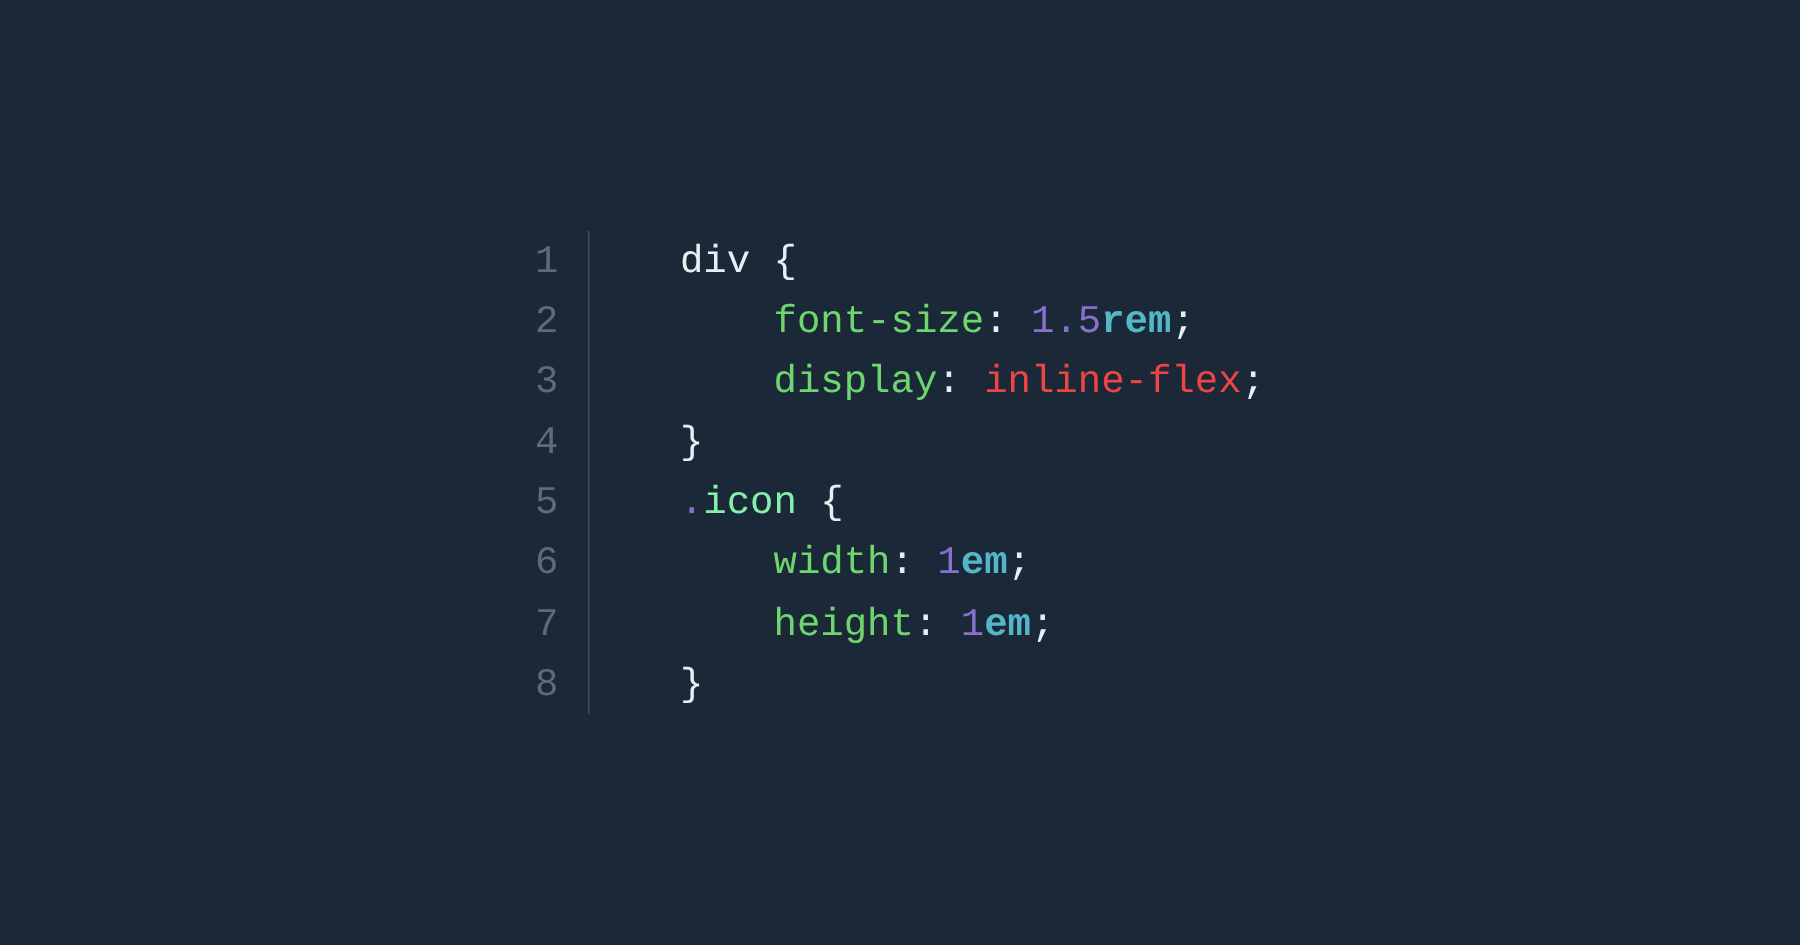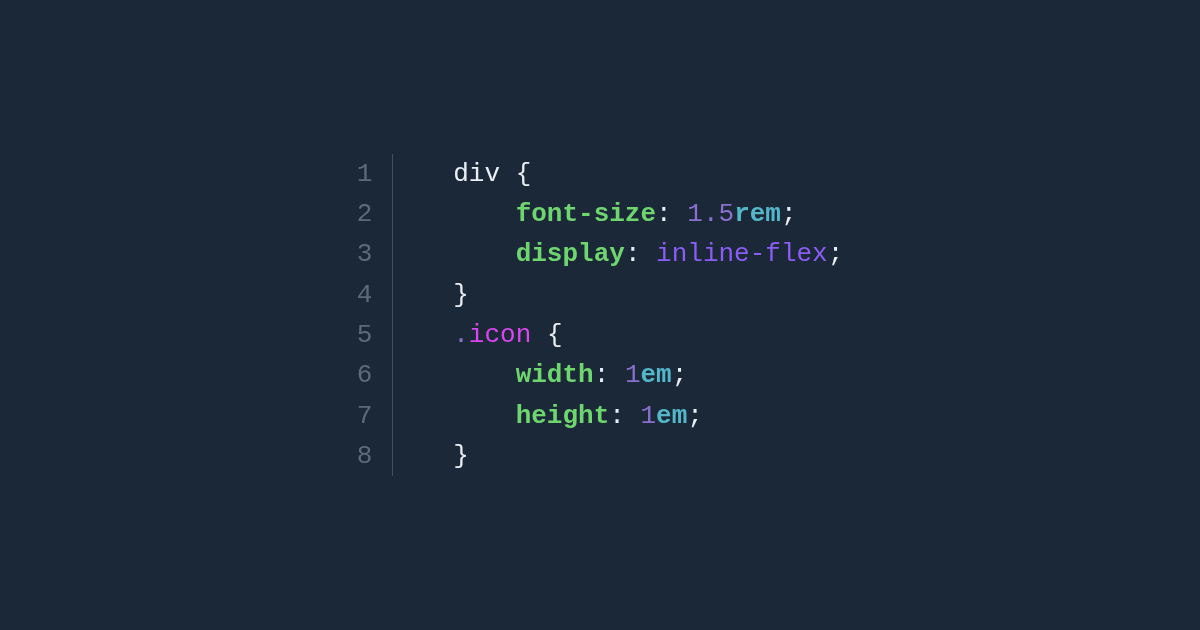--- a/index.html
+++ b/index.html
@@ -42,27 +42,27 @@
       white-space: pre;
     }
     .line {
       display: block;
       color: #e5e9f0;
       margin-left: 40px;
     }
     .tok-default { color: #e8eef4; }
     .tok-selector { color: #e8eef4; }
     .tok-brace { color: #e8eef4; }
-    .tok-prop { color: #6fd66f; font-weight: bold; }
+    .tok-prop { color: #6fd66f; }
     .tok-colon { color: #e8eef4; }
     .tok-num { color: #8a6fcf; }
     .tok-unit { color: #53b7c9; font-weight: bold; }
-    .tok-value { color: #8b5cf6; }
+    .tok-value { color: #ef4444; }
     .tok-punct { color: #e8eef4; }
-    .tok-classname { color: #d946ef; }
+    .tok-classname { color: #86efac; }
     .tok-dot { color: #8a6fcf; }
     .indent { display:inline-block; width: 4ch; }
   </style>
 </head>
 <body>
 
 <div class="code-block">
   <div class="gutter">
       <span class="gutter-num">1</span>
       <span class="gutter-num">2</span>

